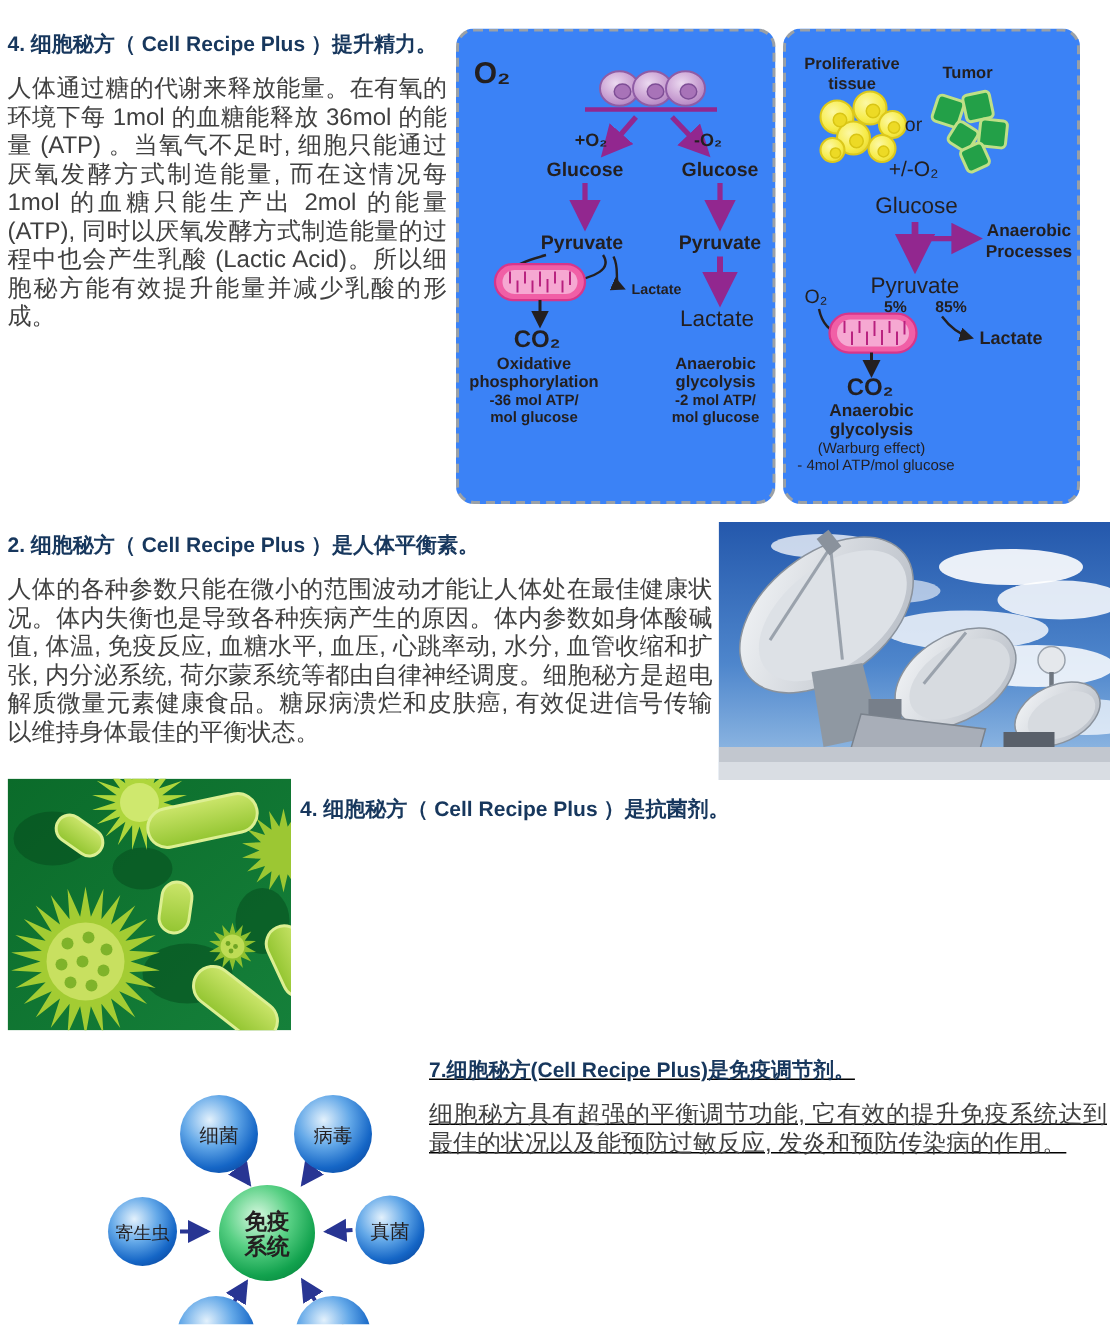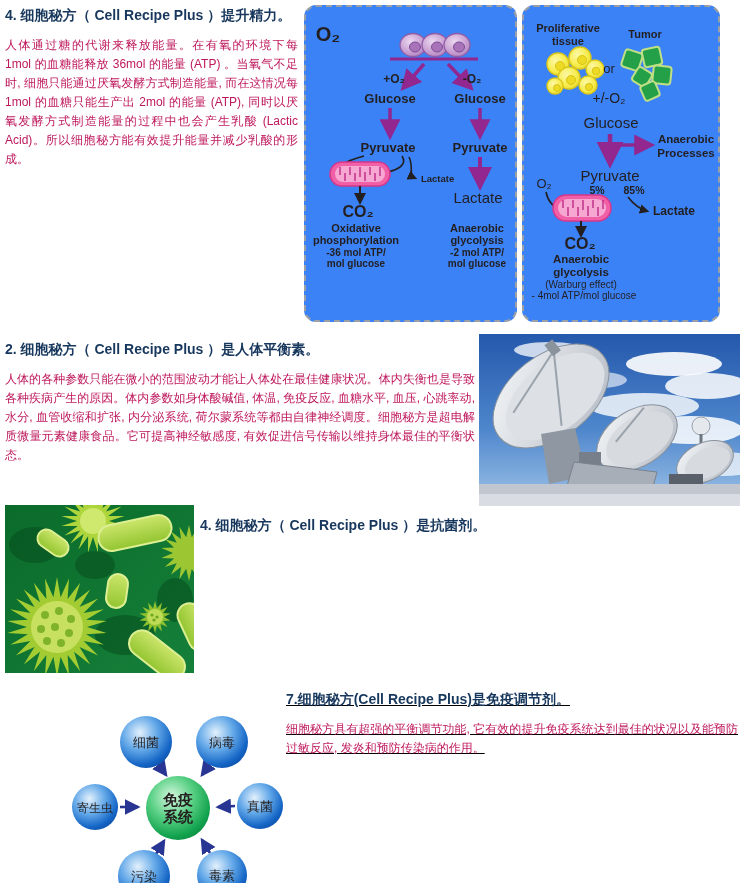--- a/index.html
+++ b/index.html
@@ -1,20 +1,20 @@
 <!DOCTYPE html>
 <html><head>
 <meta charset="utf-8">
 <style>
   html,body{margin:0;padding:0;background:#fff;}
   .page{position:relative;width:740px;height:883px;background:#fff;overflow:hidden;
         font-family:"Liberation Sans","DejaVu Sans",sans-serif;}
-  .abs{position:absolute;}
+  .abs{position:absolute;margin-top:14px;}
   .sec-title{font-size:14px;font-weight:bold;color:#17375d;line-height:18px;margin:0;}
-  .sec-body{font-size:12px;line-height:19px;color:#be185d;margin:12px 0 0;text-align:justify;}
+  .sec-body{font-size:16px;line-height:19px;color:#404040;margin:12px 0 0;text-align:justify;}
   .dashbox{box-sizing:border-box;border:2px dashed #9aa0a6;border-radius:12px;background:#3b82f6;}
   svg text{font-family:"Liberation Sans","DejaVu Sans",sans-serif;fill:#231f20;}
   .photo{overflow:hidden;}
 </style>
 </head>
 <body>
 
 <div class="page">
 
   <div class="abs" style="left:5px;top:6px;width:293px;">
@@ -189,21 +189,21 @@
 
       <text x="57" y="256" font-size="11.5" font-weight="bold" text-anchor="middle">Anaerobic</text>
       <text x="57" y="269" font-size="11.5" font-weight="bold" text-anchor="middle">glycolysis</text>
       <text x="57" y="281" font-size="10" text-anchor="middle">(Warburg effect)</text>
       <text x="60" y="292" font-size="10" text-anchor="middle">- 4mol ATP/mol glucose</text>
     </svg>
   </div>
 
   <div class="abs" style="left:5px;top:340px;width:470px;">
     <h3 class="sec-title">2. 细胞秘方（ Cell Recipe Plus ）是人体平衡素。</h3>
-    <p class="sec-body">人体的各种参数只能在微小的范围波动才能让人体处在最佳健康状况。体内失衡也是导致各种疾病产生的原因。体内参数如身体酸碱值, 体温, 免疫反应, 血糖水平, 血压, 心跳率动, 水分, 血管收缩和扩张, 内分泌系统, 荷尔蒙系统等都由自律神经调度。细胞秘方是超电解质微量元素健康食品。它可提高神经敏感度, 有效促进信号传输以维持身体最佳的平衡状态。</p>
+    <p class="sec-body">人体的各种参数只能在微小的范围波动才能让人体处在最佳健康状况。体内失衡也是导致各种疾病产生的原因。体内参数如身体酸碱值, 体温, 免疫反应, 血糖水平, 血压, 心跳率动, 水分, 血管收缩和扩张, 内分泌系统, 荷尔蒙系统等都由自律神经调度。细胞秘方是超电解质微量元素健康食品。糖尿病溃烂和皮肤癌, 有效促进信号传输以维持身体最佳的平衡状态。</p>
   </div>
 
   <div class="abs photo" style="left:479px;top:334px;width:261px;height:172px;">
     <svg width="261" height="172" viewBox="0 0 261 172">
       <defs>
         <linearGradient id="sky" x1="0" y1="0" x2="0" y2="1">
           <stop offset="0%" stop-color="#2458AC"></stop>
             <stop offset="55%" stop-color="#4E86CC"></stop>
           <stop offset="100%" stop-color="#9FC4E8"></stop>
           </linearGradient>

